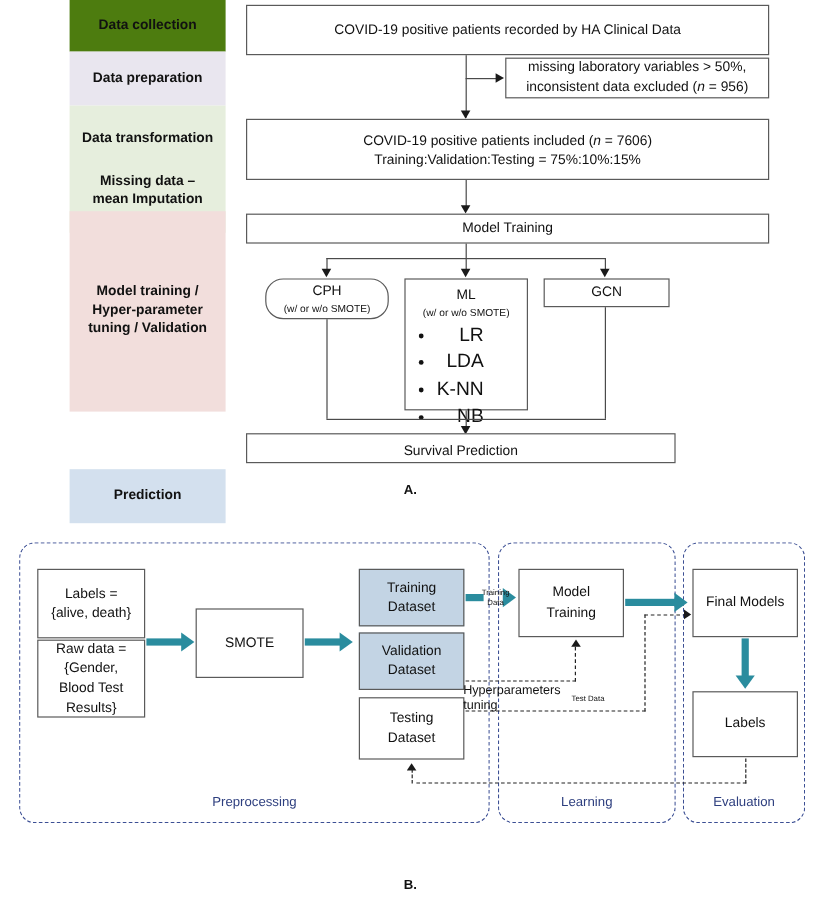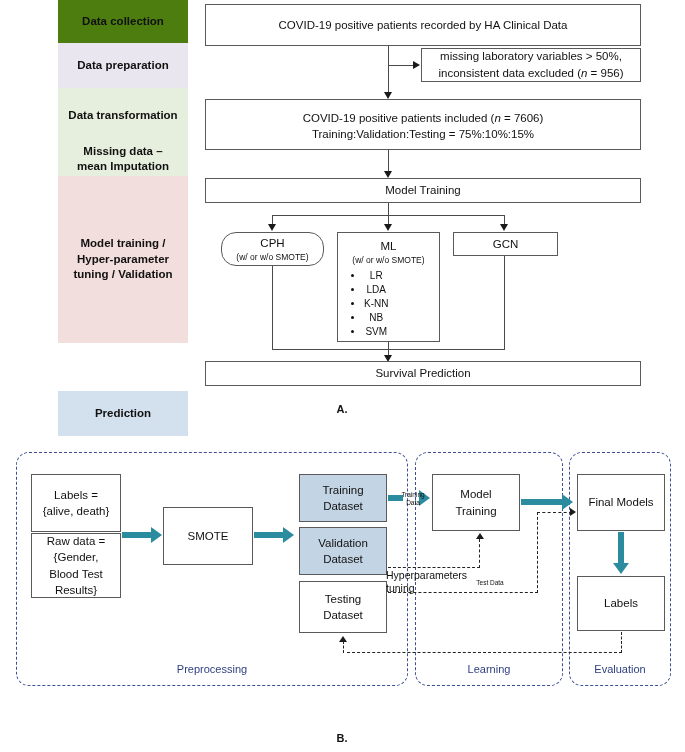--- a/index.html
+++ b/index.html
@@ -39,23 +39,23 @@
     line-height:1.45;
     color:#111;
   }
   .fbox .sub{font-size:8.5px;line-height:1.3;}
   .ital{font-style:italic;}
 
   
   .mllist{
     margin:3px 0 0 0;
     padding-left:26px;
-    text-align:center;
+    text-align:right;
     align-self:flex-start;
-    font-size:10px;
+    font-size:16px;
     line-height:1.42;
   }
   .mllist li{margin:0;padding:0;}
 
   
   .vline{position:absolute;width:1px;background:#4a4a4a;}
   .hline{position:absolute;height:1px;background:#4a4a4a;}
   .arrowdown{
     position:absolute;width:0;height:0;
     border-left:4.5px solid transparent;
@@ -232,21 +232,21 @@
   <div>GCN</div>
 </div>
 
 <div class="vline" style="left:272px;top:266px;height:83px;"></div>
 <div class="vline" style="left:388px;top:342px;height:7px;"></div>
 <div class="vline" style="left:504px;top:256px;height:93px;"></div>
 <div class="hline" style="left:272px;top:349px;width:233px;"></div>
 <div class="vline" style="left:388px;top:349px;height:9px;"></div>
 <div class="arrowdown" style="left:384px;top:355px;"></div>
 
-<div class="fbox" style="left:205px;top:361px;width:436px;height:25px;">
+<div class="fbox" style="left:205px;top:361px;width:358px;height:25px;justify-content:flex-end;">
   <div>Survival Prediction</div>
 </div>
 
 <div class="panel-letter" style="left:322px;top:403px;">A.</div>
 
 <div class="dashregion" style="left:16px;top:452px;width:392px;height:234px;"></div>
 <div class="dashregion" style="left:415px;top:452px;width:148px;height:234px;"></div>
 <div class="dashregion" style="left:569px;top:452px;width:102px;height:234px;"></div>
 
 <div class="region-label" style="left:152px;top:663px;width:120px;">Preprocessing</div>

